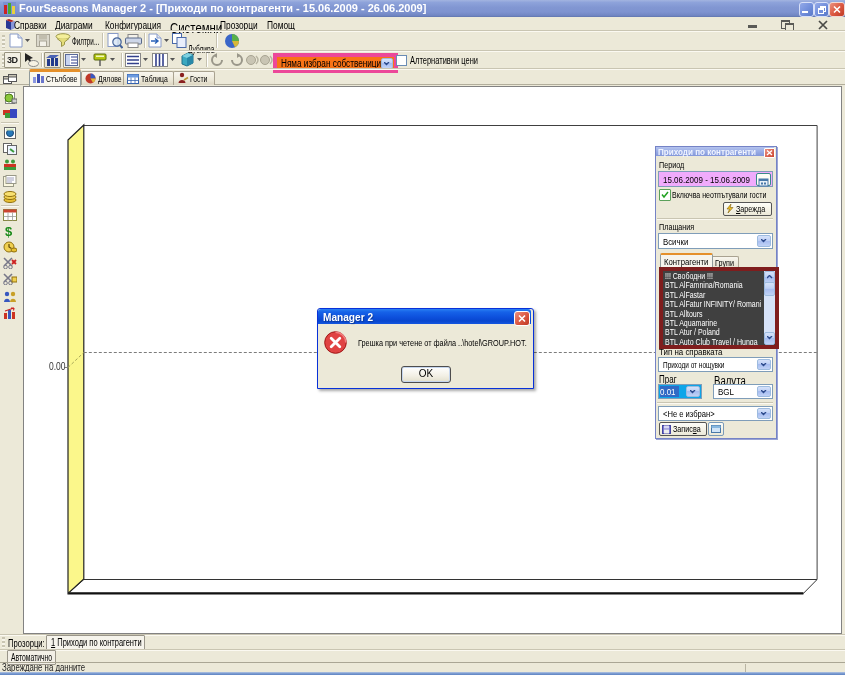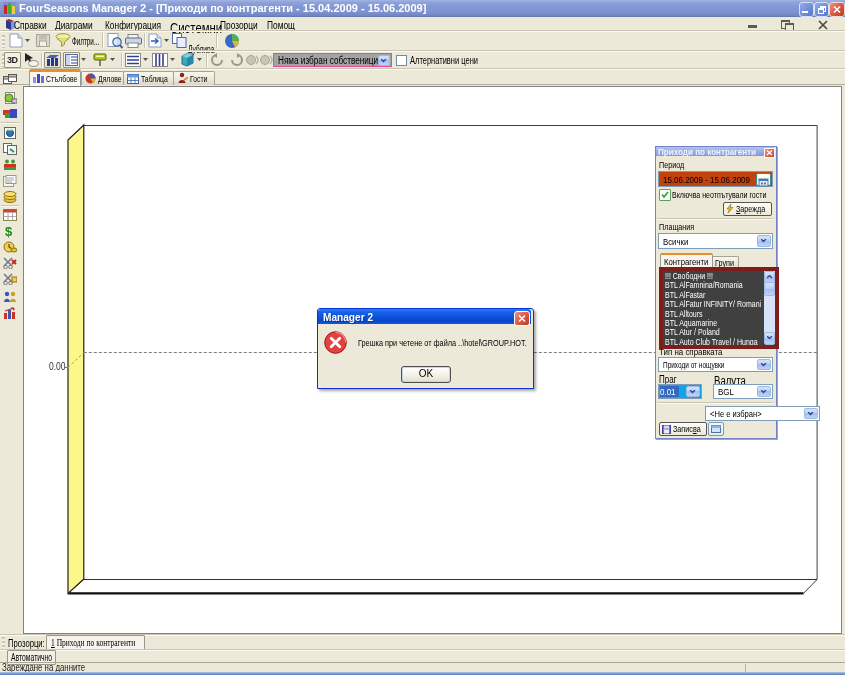--- a/index.html
+++ b/index.html
@@ -1,35 +1,35 @@
 <!DOCTYPE html>
 <html><head><meta charset="utf-8">
 <style>
 html,body{margin:0;padding:0;}
 #root{position:relative;width:845px;height:675px;background:#ece9d8;font-family:"Liberation Sans",sans-serif;overflow:hidden;}
 .ab{position:absolute;}
 .s{display:inline-block;transform-origin:0 0;white-space:nowrap;}
 .sep1{width:1px;background:#c6c2b0;border-right:1px solid #fff;}
 .grip{width:3px;background:repeating-linear-gradient(180deg,#c9c5b2 0 2px,#f6f4ea 2px 4px);}
 .tbbtn{border:1px solid #97937f;border-radius:1px;background:#f3f0e4;}
-.combo{background:#a3a3a3;border:1px solid #ec4899;}
+.combo{background:#f97316;border:4px solid #ec4899;}
 .cbarrow{background:linear-gradient(180deg,#d6e2fa 0%,#bed0f5 45%,#a6bcf0 50%,#c0d2f6 100%);border:1px solid #9dbbdf;border-radius:2px;}
 .hline{height:1px;background:#c9c5b2;border-bottom:1px solid #fbf9f1;}
 </style></head>
 <body>
 <div id="root">
 
 <div class="ab" style="left:0;top:0;width:845px;height:17px;background:linear-gradient(180deg,#a3b4e0 0%,#8da2da 15%,#8196d2 45%,#7e93d0 70%,#7287c4 90%,#6076ae 100%);"></div>
 <svg class="ab" style="left:3px;top:2px" width="13" height="13">
  <rect x="0" y="0" width="13" height="13" fill="#7b91d2"></rect>
  <rect x="1" y="3" width="3" height="9" fill="#cc2222"></rect>
  <rect x="5" y="1" width="3" height="11" fill="#44aa33"></rect>
  <rect x="9" y="4" width="3" height="8" fill="#e8d040"></rect>
 </svg>
-<div class="ab" style="left:19px;top:2px;font-size:11px;font-weight:bold;color:#fff;white-space:nowrap;">FourSeasons Manager 2 - [Приходи по контрагенти - 15.04.2009 - 15.06.2009]</div>
+<div class="ab" style="left:19px;top:2px;font-size:11px;font-weight:bold;color:#fff;white-space:nowrap;">FourSeasons Manager 2 - [Приходи по контрагенти - 15.06.2009 - 26.06.2009]</div>
 
 <div class="ab" style="left:799px;top:2px;width:13px;height:13px;border:1px solid #d8e0f8;border-radius:3px;background:linear-gradient(135deg,#93a9e8 0%,#7490dc 50%,#5878c8 100%);">
   <div class="ab" style="left:2px;top:8px;width:6px;height:2px;background:#fff;"></div>
     </div>
 <div class="ab" style="left:814px;top:2px;width:13px;height:13px;border:1px solid #d8e0f8;border-radius:3px;background:linear-gradient(135deg,#93a9e8 0%,#7490dc 50%,#5878c8 100%);">
   <div class="ab" style="left:4.5px;top:2.5px;width:4px;height:3px;border:1px solid #fff;border-top-width:2px;"></div>
   <div class="ab" style="left:2.5px;top:5px;width:4px;height:3px;border:1px solid #fff;border-top-width:2px;background:#7490dc;"></div>
     </div>
 <div class="ab" style="left:829px;top:2px;width:14px;height:13px;border:1px solid #f0d8d4;border-radius:3px;background:linear-gradient(135deg,#ea9180 0%,#dc5a44 50%,#c03a24 100%);">
   <svg width="12" height="11" style="display:block;margin:1px 0 0 1px">
@@ -325,21 +325,21 @@
 <div id="rightpanel">
 <div class="ab" style="left:655px;top:146px;width:120px;height:291px;background:#ece9d8;border:1px solid #7583c6;box-shadow:1px 1px 0 #9aa4d4;"></div>
 <div class="ab" style="left:656px;top:147px;width:118px;height:9px;background:linear-gradient(180deg,#b4c3ee 0%,#9cafe6 45%,#8397da 100%);"></div>
 <div class="ab" style="left:658px;top:147px;font-size:8.5px;font-weight:bold;color:#f0f4ff;"><span class="s" style="transform:scaleX(.95)">Приходи по контрагенти</span></div>
 <div class="ab" style="left:764px;top:147.5px;width:9px;height:8px;background:linear-gradient(135deg,#ea9180,#cc4430);border:1px solid #fff;border-radius:1px;">
   <svg width="7" height="6" style="display:block;margin:1px 0 0 1px">
           <path d="M1 0.5 L6 5 M6 0.5 L1 5" stroke="#fff" stroke-width="1.3"></path>
         </svg>
       </div>
 <div class="ab" style="left:659px;top:160px;font-size:9px;"><span class="s" style="transform:scaleX(.8)">Период</span></div>
-<div class="ab" style="left:658px;top:171px;width:113px;height:14px;background:#c2410c;border:1px solid #7f9db9;text-align:right;">
+<div class="ab" style="left:658px;top:171px;width:113px;height:14px;background:#f0abfc;border:1px solid #7f9db9;text-align:right;">
   <div class="ab" style="left:4px;top:2px;font-size:9.5px;"><span class="s" style="transform:scaleX(.84)">15.06.2009 - 15.06.2009</span></div>
   <div class="ab" style="right:1px;top:1px;width:13px;height:11px;background:#fdfdf6;border:1px solid #3a8a8a;border-radius:2px;">
     <svg width="11" height="9" style="margin:1px">
             <rect x="1" y="1" width="9" height="7" fill="#e8f0f8" stroke="#4878a8"></rect>
             <rect x="1" y="1" width="9" height="2" fill="#4878a8"></rect>
             <rect x="3" y="4.5" width="2" height="2" fill="#4878a8"></rect>
             <rect x="6" y="4.5" width="2" height="2" fill="#4878a8"></rect>
           </svg>
   </div>
 </div>
@@ -408,21 +408,21 @@
 </div>
 <div class="ab" style="left:713px;top:384px;width:58px;height:13px;background:#fff;border:1px solid #7f9db9;">
   <div class="ab" style="left:4px;top:1px;font-size:9.5px;"><span class="s" style="transform:scaleX(.84)">BGL</span></div>
   <div class="ab cbarrow" style="right:1px;top:1px;width:12px;height:9px;">
           <svg style="position:absolute;left:3px;top:2.5px" width="6" height="4">
             <path d="M0 0 L2.5 2.5 L5 0" stroke="#2c4a8c" stroke-width="1.4" fill="none"></path>
           </svg>
         </div>
 </div>
 <div class="ab hline" style="left:657px;top:402px;width:116px;"></div>
-<div class="ab" style="left:658px;top:406px;width:113px;height:13px;background:#fff;border:1px solid #7f9db9;margin-left:47px;">
+<div class="ab" style="left:658px;top:406px;width:113px;height:13px;background:#fff;border:1px solid #7f9db9;">
   <div class="ab" style="left:4px;top:1px;font-size:9.5px;"><span class="s" style="transform:scaleX(.8)">&lt;Не е избран&gt;</span></div>
   <div class="ab cbarrow" style="right:1px;top:1px;width:12px;height:9px;">
           <svg style="position:absolute;left:3px;top:2.5px" width="6" height="4">
             <path d="M0 0 L2.5 2.5 L5 0" stroke="#2c4a8c" stroke-width="1.4" fill="none"></path>
           </svg>
         </div>
 </div>
 <div class="ab" style="left:659px;top:422px;width:46px;height:12px;background:linear-gradient(180deg,#fdfdf8,#ece9d8);border:1px solid #555;border-radius:2px;">
   <svg width="9" height="9" style="display:block;position:absolute;left:2px;top:1.5px">
           <rect x="0.5" y="0.5" width="8" height="8" fill="#7a7ad0" stroke="#4444a0"></rect>
@@ -457,21 +457,21 @@
 <div class="ab" style="left:358px;top:337px;font-size:9.5px;color:#000;"><span class="s" style="transform:scaleX(.77)">Грешка при четене от файла ..\hotel\GROUP.HOT.</span></div>
 <div class="ab" style="left:401px;top:366px;width:48px;height:15px;background:linear-gradient(180deg,#fff 0%,#f2efe4 60%,#e2dfcc 100%);border:1px solid #4d4d4d;border-radius:3px;box-shadow:0 0 0 1px #c6d6ee inset;">
   <div style="text-align:center;font-size:10px;margin-top:1px;">OK</div>
 </div>
 </div>
 
 <div class="ab hline" style="left:0;top:634px;width:845px;"></div>
 <div class="ab grip" style="left:2px;top:637px;height:11px;"></div>
 <div class="ab" style="left:8px;top:637px;font-size:10.5px;"><span class="s" style="transform:scaleX(.73)">Прозорци:</span></div>
 <div class="ab" style="left:46px;top:635px;width:97px;height:13px;background:#f6f4ec;border:1px solid #9a968a;border-radius:1px;overflow:hidden;">
-  <div class="ab" style="left:4px;top:1px;font-size:10px;font-family:Liberation Serif, serif;"><span class="s" style="transform:scaleX(.75)"><span style="text-decoration:underline">1</span> Приходи по контрагенти</span></div>
+  <div class="ab" style="left:4px;top:1px;font-size:10px;"><span class="s" style="transform:scaleX(.75)"><span style="text-decoration:underline">1</span> Приходи по контрагенти</span></div>
 </div>
 <div class="ab hline" style="left:0;top:648.5px;width:845px;"></div>
 <div class="ab" style="left:7px;top:650px;width:47px;height:13px;background:#f2efe6;border:1px solid #9a968a;border-radius:1px;overflow:hidden;">
   <div class="ab" style="left:3px;top:1px;font-size:10px;"><span class="s" style="transform:scaleX(.68)">Автоматично</span></div>
 </div>
 <div class="ab" style="left:0;top:662px;width:845px;height:1px;background:#aaa694;"></div>
 <div class="ab" style="left:2px;top:661px;font-size:11px;color:#222;"><span class="s" style="transform:scaleX(.71)">Зареждане на данните</span></div>
 <div class="ab" style="left:745px;top:664px;width:1px;height:8px;background:#b8b4a2;"></div>
 <div class="ab" style="left:0;top:671.5px;width:845px;height:3.5px;background:linear-gradient(180deg,#b5c6e2 0%,#7b9bd0 50%,#5d83c2 100%);"></div>
 

